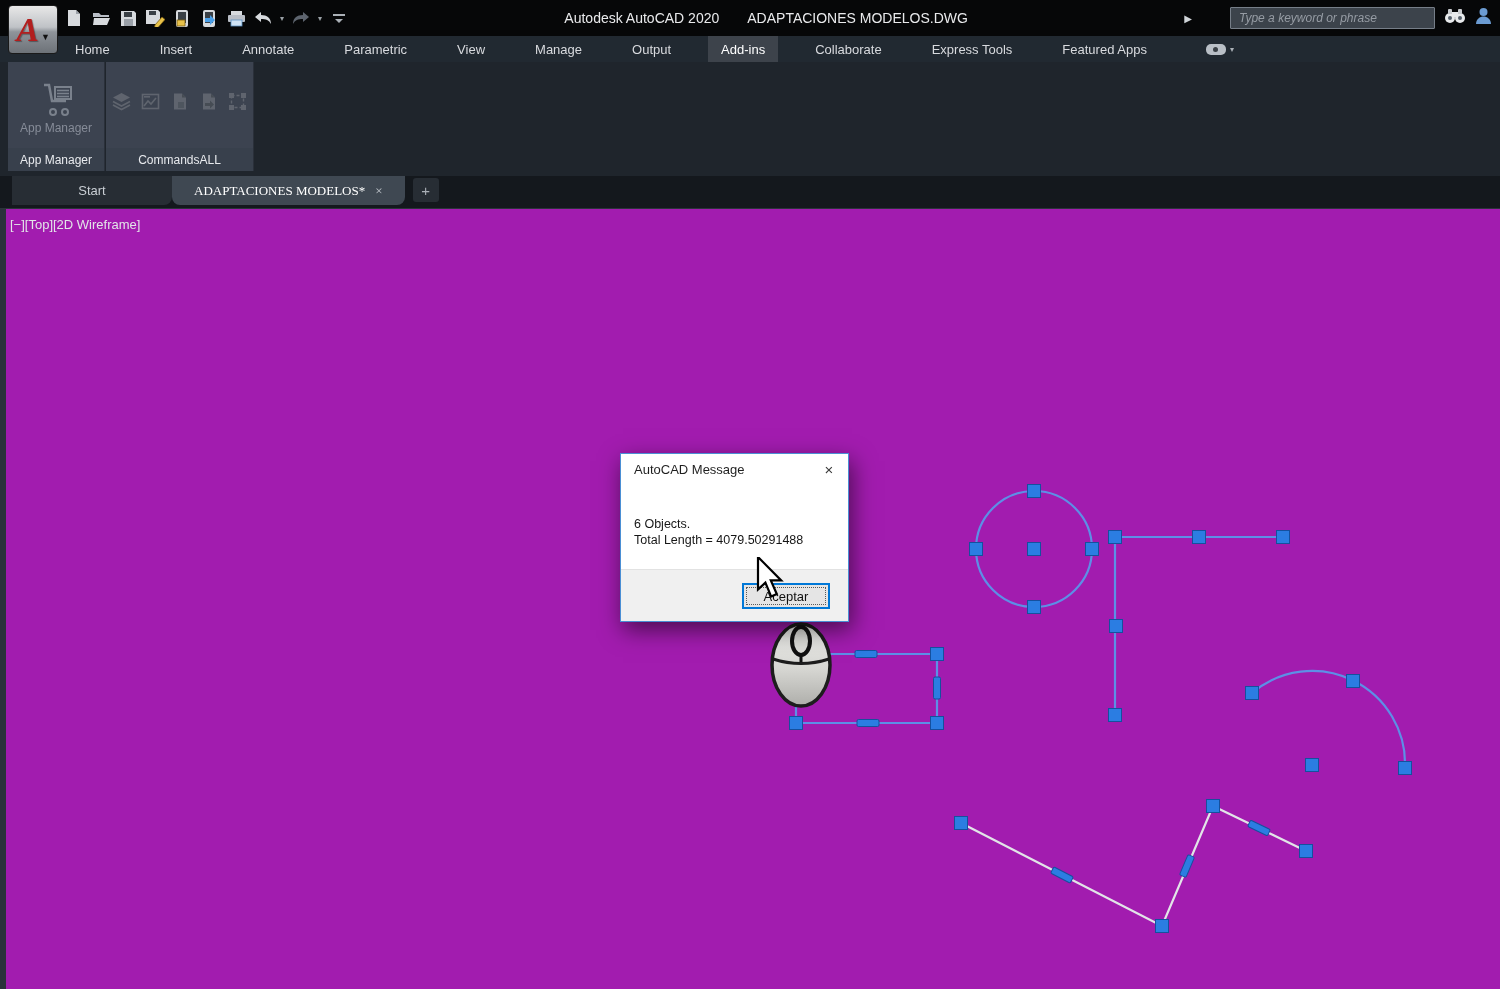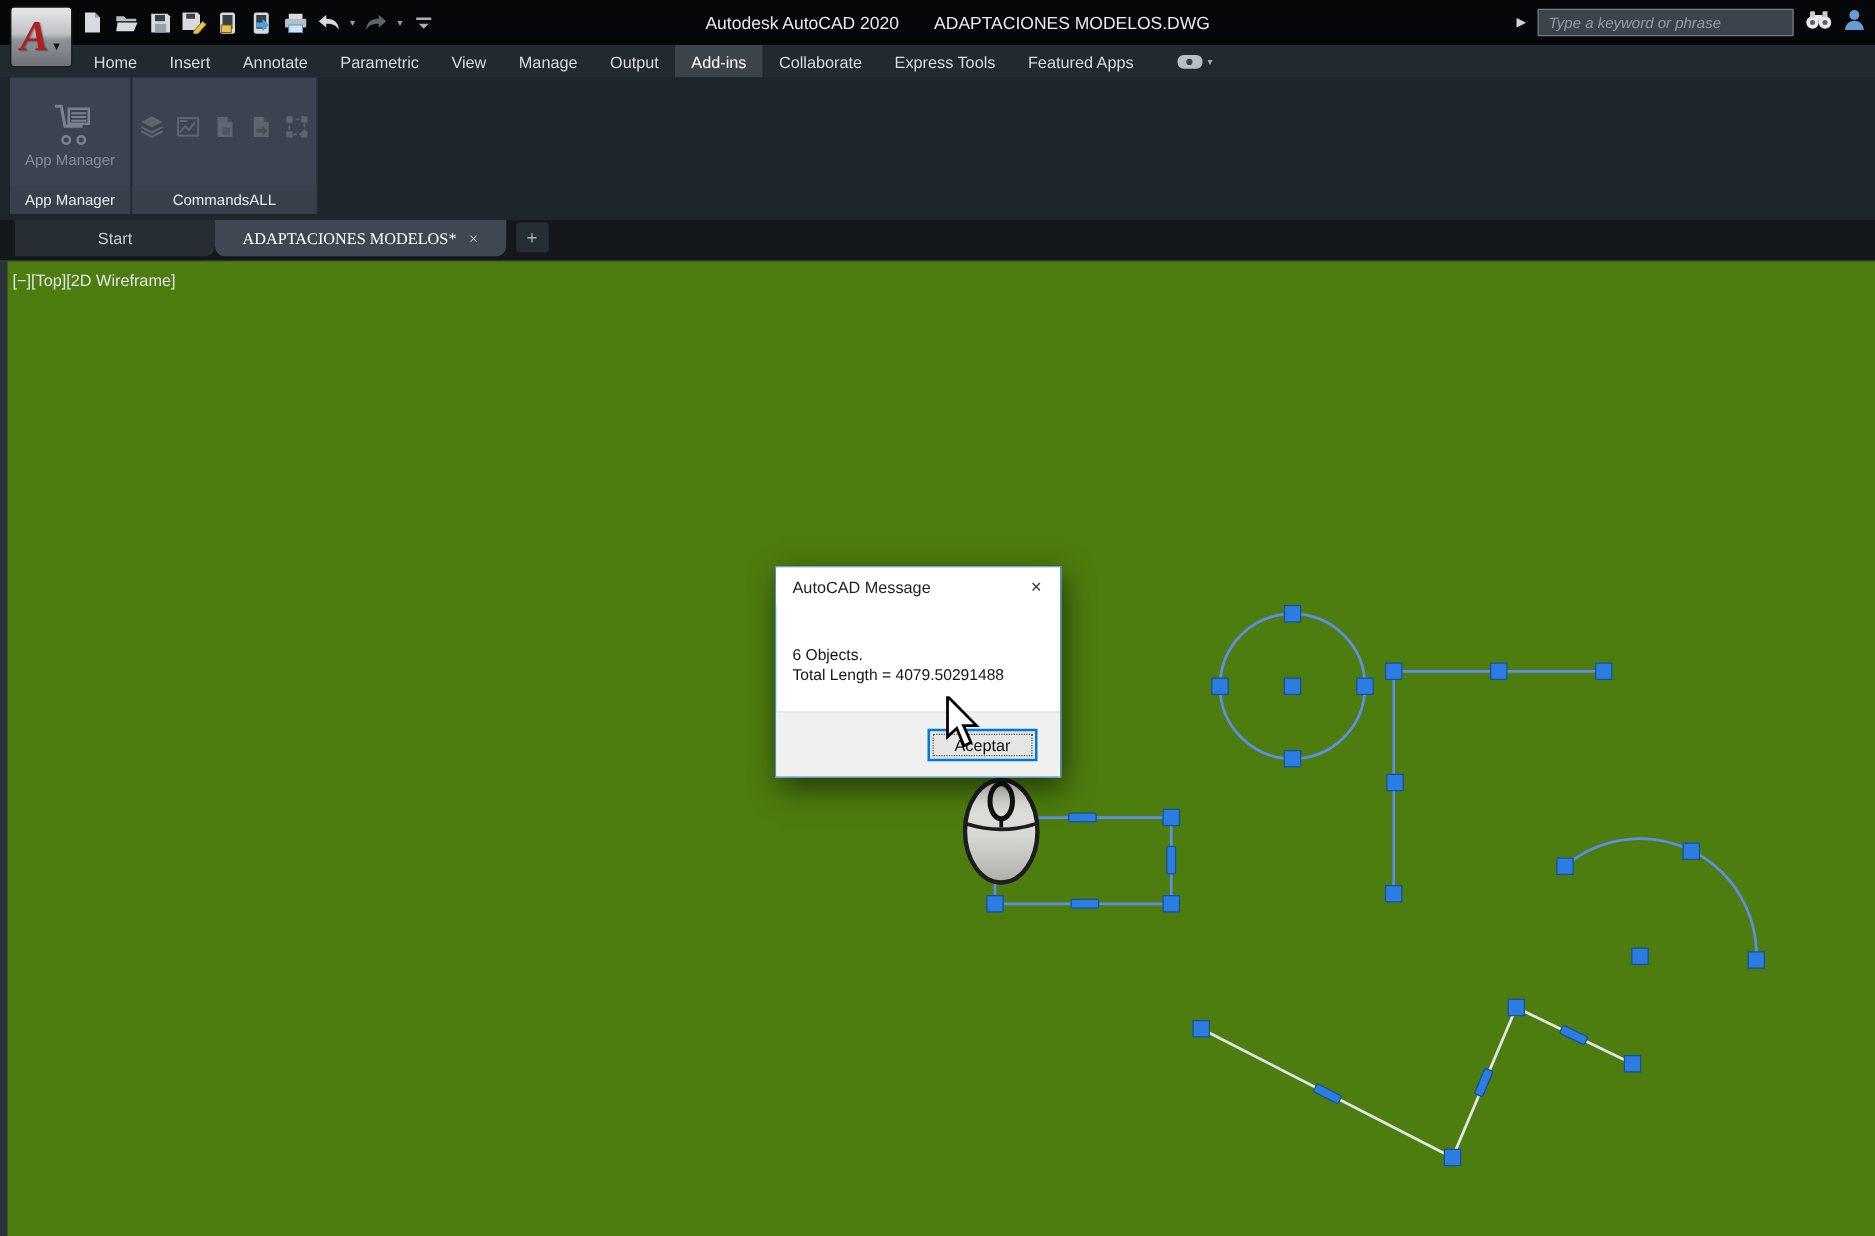--- a/index.html
+++ b/index.html
@@ -16,26 +16,26 @@
     text-shadow:1px 1px 1px rgba(0,0,0,.35); font-family:"Liberation Serif", serif; font-style:italic; }
   .app-button .caret { font-size:9px; color:#111; margin-left:2px; margin-top:14px; }
   .qat { position:absolute; left:64px; top:6px; height:24px; display:flex; align-items:center; gap:7px; }
   .qat .qicon { width:20px; height:20px; display:flex; align-items:center; justify-content:center; cursor:pointer; }
   .qat .qcaret { font-size:8px; color:#9aa0a6; cursor:pointer; }
   .win-title { position:absolute; left:50%; top:0; transform:translateX(-46%); height:36px;
     display:flex; align-items:center; gap:28px; color:#e9eaec; font-size:14px; white-space:nowrap; }
   .title-right { position:absolute; right:8px; top:0; height:36px; display:flex; align-items:center; gap:9px; }
   .search-expand { color:#cfd4d9; font-size:10px; cursor:pointer; }
   .search-box { width:205px; height:22px; background:#3c434b; border:1px solid #767e88; border-radius:1px;
-    color:#d7dbe0; font-size:12px; font-style:italic; padding:0 8px; outline:none; }
+    color:#d7dbe0; font-size:12px; font-style:italic; padding:0 8px; outline:none;margin-left:29px; }
   .search-box::placeholder { color:#969ca4; font-style:italic; }
 
   
   .ribbon-tabs { position:absolute; left:62px; top:36px; right:0; height:26px; display:flex;
-    align-items:stretch; background:transparent; }
+    align-items:stretch; background:transparent;gap:24px; }
   .rtab { padding:0 13px; display:flex; align-items:center; color:#d8dade; font-size:13px; cursor:pointer; }
   .rtab.active { background:#3d434b; color:#fff; }
   .media-btn { display:flex; align-items:center; gap:4px; margin-left:22px; cursor:pointer; }
   .media-glyph { width:20px; height:11px; background:#b9bfc6; border-radius:5px; position:relative; }
   .media-glyph::after { content:""; position:absolute; left:7px; top:3px; width:5px; height:5px; border-radius:50%; background:#3a4046; }
   .media-btn .caret { color:#aab0b6; font-size:8px; }
 
   
   .ribbon { position:absolute; left:0; top:62px; width:100%; height:114px; background:#1f252c; }
   .panel { position:absolute; top:0; height:109px; background:#3c4350; border-right:1px solid #2a303a; }
@@ -54,21 +54,21 @@
     display:flex; align-items:flex-start; border-bottom:1px solid #2c333b; }
   .ftab { height:29px; margin-top:0; display:flex; align-items:center; gap:10px; padding:0 22px;
     font-size:13px; cursor:pointer; border-radius:0 0 8px 0; }
   .ftab.start { background:#272d34; color:#c9ced4; width:160px; margin-left:12px; justify-content:center; }
   .ftab.active { background:#3f4852; color:#ffffff; border-radius:0 0 8px 8px;font-family:Liberation Serif, serif; }
   .ftab .closex { color:#c4c9cf; font-size:13px; cursor:pointer; }
   .newtab { width:26px; height:24px; margin-left:8px; margin-top:2px; background:#272d34; border-radius:3px;
     color:#aab0b7; font-size:15px; display:flex; align-items:center; justify-content:center; cursor:pointer; }
 
   
-  .canvas { position:absolute; left:0; top:209px; width:1500px; height:780px; background:#4d7c0f;padding-left:40px; }
+  .canvas { position:absolute; left:0; top:209px; width:1500px; height:780px; background:#a21caf;padding-left:40px; }
   .canvas-leftstrip { position:absolute; left:0; top:0; width:6px; height:100%; background:#2b323a; }
   .vp-label { position:absolute; left:10px; top:8px; color:#e2e5e8; font-size:13px; }
   #cad-svg { position:absolute; left:0; top:0; width:1500px; height:780px; }
 
   
   .dialog { position:absolute; left:620px; top:219px;  width:229px; height:169px;
     background:#ffffff; border:1px solid #4a8fd4; box-shadow:3px 8px 22px rgba(0,0,0,.55); z-index:20;margin-top:25px; }
   .dlg-title { position:absolute; left:0; top:0; width:100%; height:30px; background:#fff;
     display:flex; align-items:center; padding-left:13px; font-size:13px; color:#1f1f1f; }
   .dlg-close { position:absolute; right:9px; top:5px; width:20px; height:20px; color:#3a3a3a; font-size:15px;

